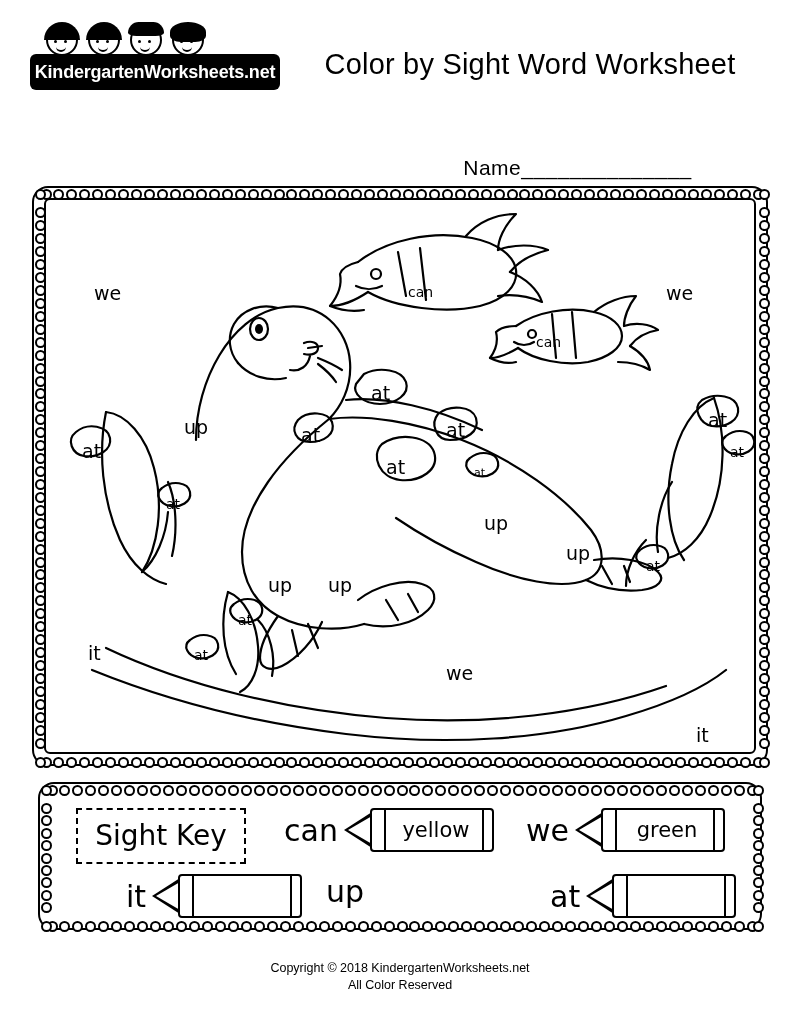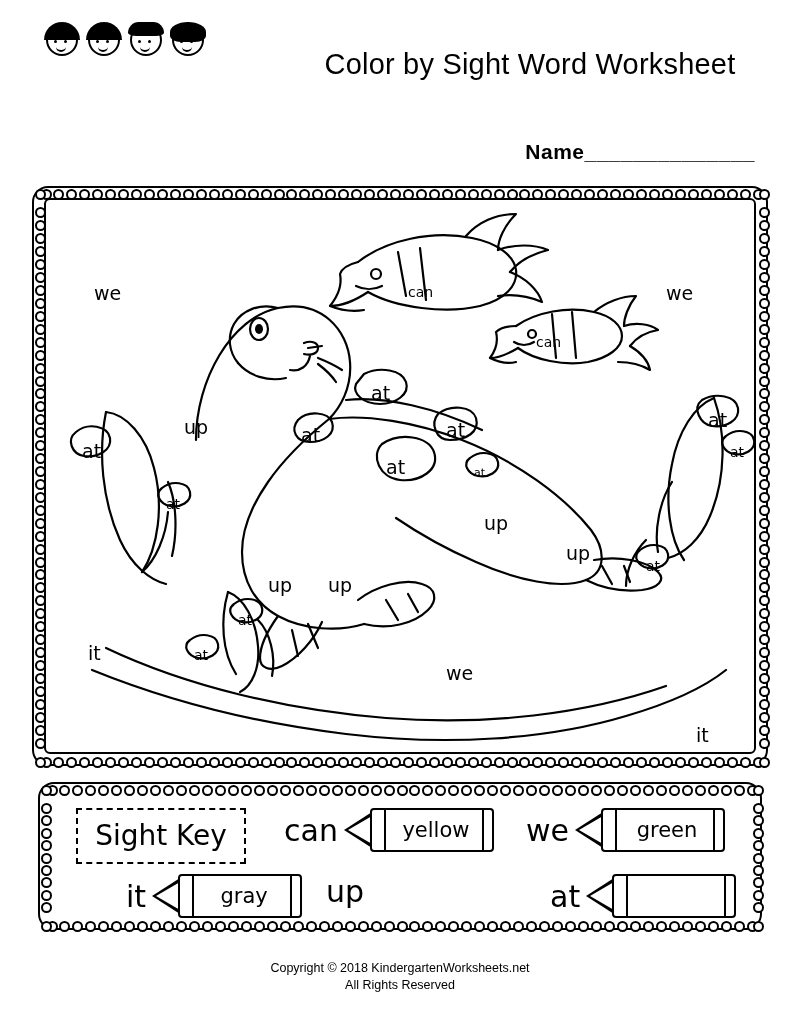--- a/index.html
+++ b/index.html
@@ -113,26 +113,25 @@
     top: 48px;
     width: 480px;
     text-align: center;
     font-size: 29px;
     color: #000;
     letter-spacing: 0.2px;
   }
   .name-line {
     position: absolute;
     left: 400px;
-    top: 140px;
+    top: 156px;
     width: 355px;
     font-size: 21px;
-    text-align: right;
+    text-align: center;
     letter-spacing: 0.5px;
-    font-weight: bold;
   }
 
   .main-art {
     position: absolute;
     left: 32px;
     top: 186px;
     width: 736px;
     height: 580px;
   }
   .main-art .inner {
@@ -309,20 +308,23 @@
       <div class="eye l"></div>
         <div class="eye r"></div>
         <div class="smile"></div>
     </div>
     <div class="kid k4">
       <div class="head"></div>
         <div class="hair"></div>
       <div class="eye l"></div>
         <div class="eye r"></div>
         <div class="smile"></div>
+    </div>
+    <div class="logo-badge">
+      <span>KindergartenWorksheets.net</span>
     </div>
   </div>
 
   <div class="worksheet-title">Color by Sight Word Worksheet</div>
   <div class="name-line">Name______________</div>
 </div>
 
 <div class="main-art">
   <div class="scallop-edge"></div>
   <div class="scallop-dots" id="dots-main">
@@ -827,21 +829,20 @@
       </div>
     </div>
 
     <div class="key-item" style="left:78px; top:82px;">
       <div class="key-word">it</div>
       <div class="crayon">
         <div class="tip"></div>
         <div class="body"></div>
         <div class="stripe" style="left:40px;"></div>
         <div class="stripe" style="left:138px;"></div>
-        <div class="label">gray</div>
       </div>
     </div>
 
     <div class="key-item" style="left:278px; top:82px;">
       <div class="key-word">up</div>
     </div>
 
     <div class="key-item" style="left:502px; top:82px;">
       <div class="key-word">at</div>
       <div class="crayon">
@@ -849,14 +850,14 @@
         <div class="body"></div>
         <div class="stripe" style="left:40px;"></div>
         <div class="stripe" style="left:138px;"></div>
       </div>
     </div>
   </div>
 </div>
 
 <div class="footer">
   <div>Copyright © 2018 KindergartenWorksheets.net</div>
-  <div>All Rights Reserved</div>
+  <div>All Color Reserved</div>
 </div>
 
 </body></html>

